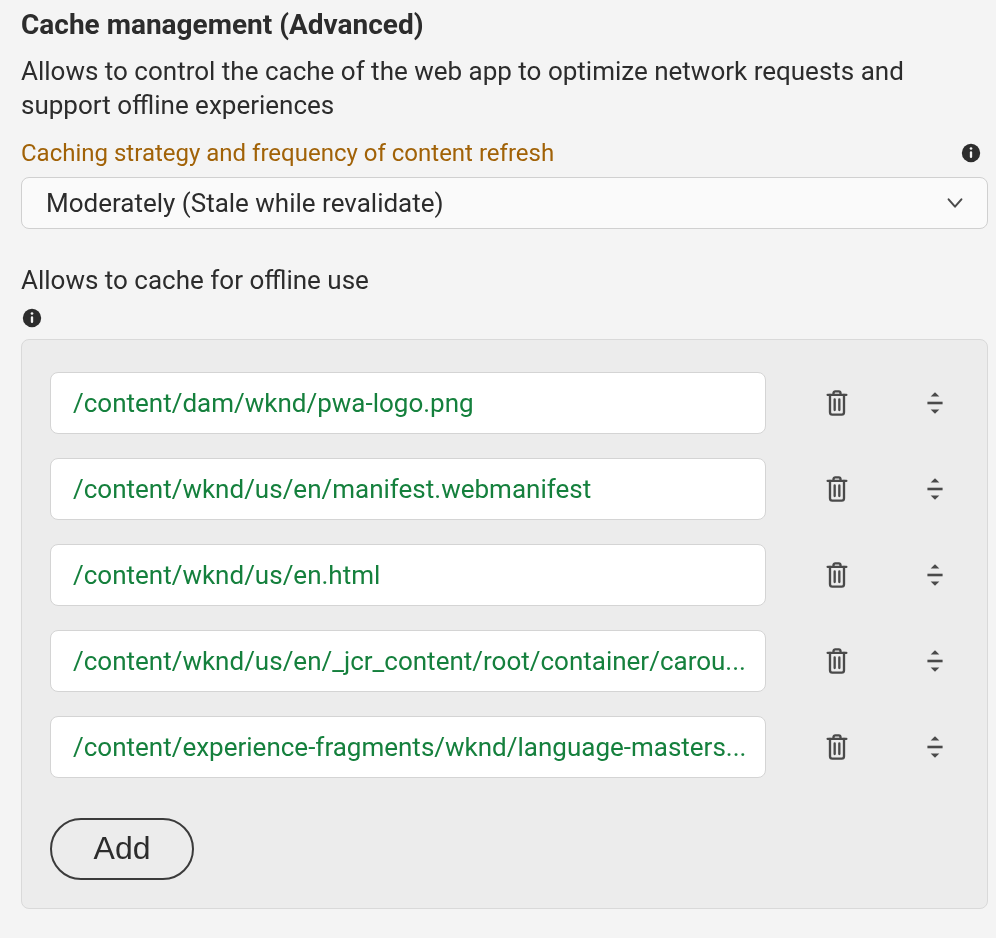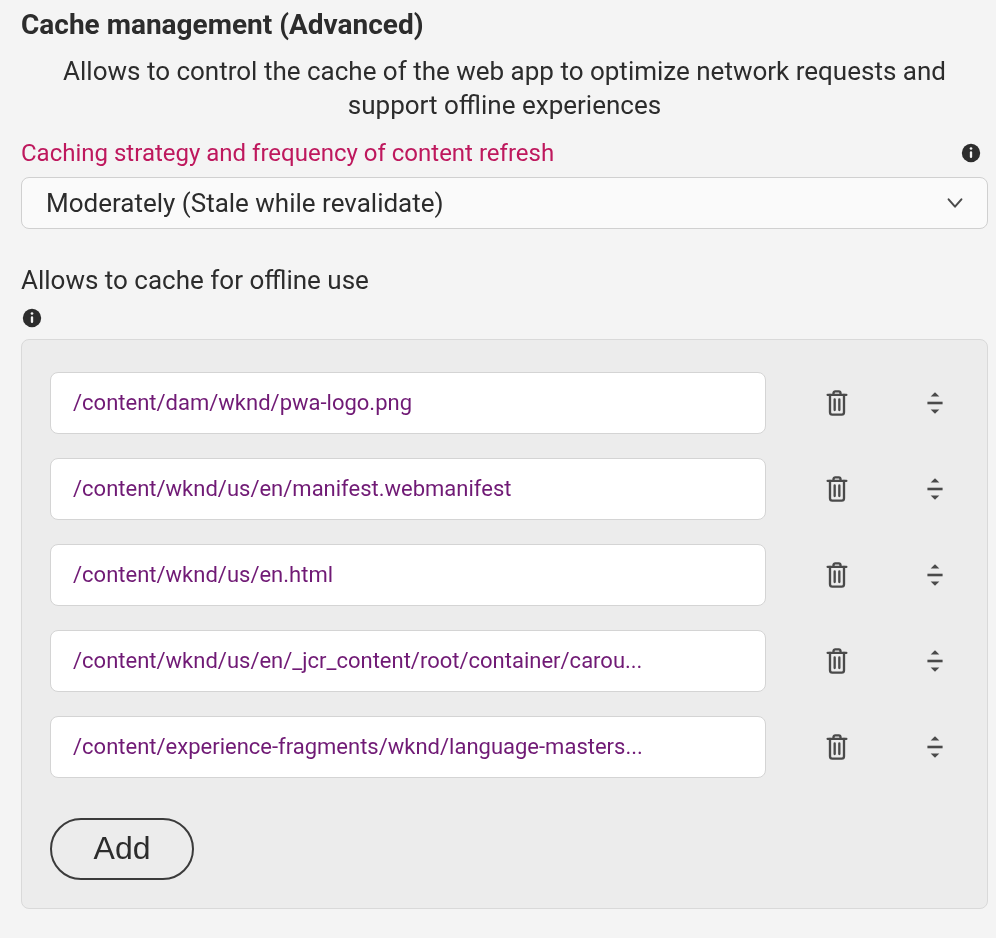--- a/index.html
+++ b/index.html
@@ -19,32 +19,31 @@
     font-size: 28px;
     font-weight: 700;
     color: #2c2c2c;
     margin: 0 0 14px 0;
   }
   .section-desc {
     font-size: 26px;
     line-height: 1.3;
     color: #2c2c2c;
     margin: 0 0 16px 0;
-    text-align: center;
   }
   .field-label-row {
     display: flex;
     align-items: center;
     justify-content: space-between;
     margin: 0 0 10px 0;
     padding-right: 6px;
   }
   .field-label {
     font-size: 24px;
-    color: #be185d;
+    color: #a16207;
   }
   .info-icon {
     width: 22px;
     height: 22px;
     display: inline-flex;
     align-items: center;
     justify-content: center;
     cursor: pointer;
     color: #2d2d2d;
   }
@@ -95,23 +94,23 @@
     align-items: center;
     margin-bottom: 24px;
     gap: 8px;
   }
   .file-input {
     flex: 0 0 716px;
     height: 62px;
     background: #ffffff;
     border: 1px solid #d4d4d4;
     border-radius: 8px;
-    font-size: 22px;
+    font-size: 26px;
     padding: 0 22px;
-    color: #701a75;
+    color: #15803d;
     display: flex;
     align-items: center;
     white-space: nowrap;
     overflow: hidden;
     text-overflow: ellipsis;
   }
   .row-icons {
     flex: 1;
     display: flex;
     justify-content: flex-end;

